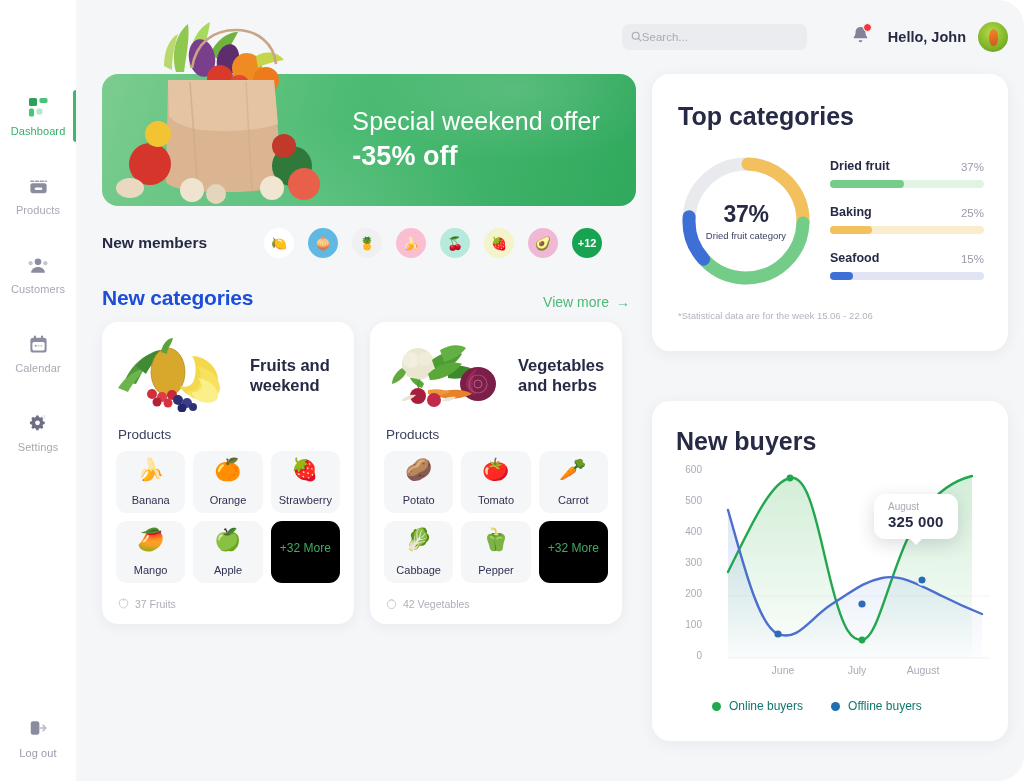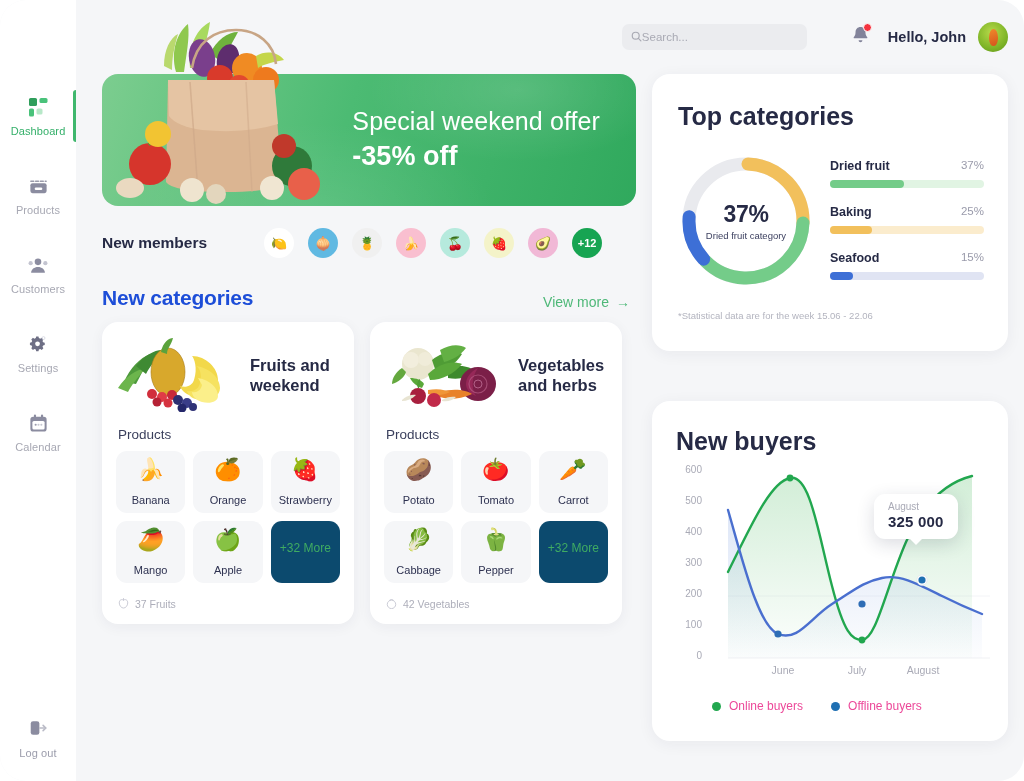--- a/index.html
+++ b/index.html
@@ -167,21 +167,21 @@
     display: flex; flex-direction: column; align-items: center;
     justify-content: flex-end; padding-bottom: 7px; cursor: pointer;
     position: relative;
   }
   .tile .glyph {
     position:absolute; top: 5px; left: 0; right: 0;
     text-align: center; font-size: 22px; line-height: 28px;
   }
   .tile .tname { font-size: 11px; color: #2d3150; }
   .tile.more {
-    background: #0c4a6e; justify-content: center; padding-bottom: 8px;
+    background: #000000; justify-content: center; padding-bottom: 8px;
   }
   .tile.more .tname { color: #3fab62; font-size: 12px; font-weight: 500; }
   .cat-foot {
     display:flex; align-items:center; gap:6px;
     margin-top: 11px; padding-left: 2px; height: 20px;
   }
   .cat-foot-text { font-size: 10.5px; color: #adaeba; }
 
   
   .card {
@@ -196,21 +196,21 @@
   .donut-wrap { position: relative; width: 136px; height: 136px; flex: 0 0 136px; }
   .donut-center {
     position: absolute; inset: 0; display: flex; flex-direction: column;
     align-items: center; justify-content: center;
   }
   .donut-pct { font-size: 23px; font-weight: 700; color: #262a45; letter-spacing: -.3px; }
   .donut-sub { font-size: 9.5px; color: #3d4160; margin-top: 2px; }
   .legend-list { flex: 1; padding-top: 6px; }
   .legend-row { margin-bottom: 17px; }
   .legend-row:last-child { margin-bottom: 0; }
-  .legend-head { display: flex; justify-content: space-between; align-items: flex-start; margin-bottom: 7px; }
+  .legend-head { display: flex; justify-content: space-between; align-items: flex-end; margin-bottom: 7px; }
   .legend-name { font-size: 12.5px; font-weight: 700; color: #262a45; }
   .legend-val { font-size: 11.5px; color: #9a9bab; }
   .bar-track { height: 8px; border-radius: 5px; width: 100%; }
   .bar-fill { height: 8px; border-radius: 5px; }
   .tc-note { font-size: 9.5px; color: #b3b4bf; margin-top: 21px; }
 
   
   #new-buyers { height: 340px; padding: 26px 22px 18px 24px; position: relative; }
   .chart-area { position: relative; width: 100%; height: 215px; margin-top: 12px; }
   .y-lab { position: absolute; font-size: 10px; color: #a9aab6; text-align: right; width: 26px; }
@@ -223,21 +223,21 @@
   .tooltip::after {
     content:""; position:absolute; bottom:-6px; left: 50%; margin-left: -7px;
     width: 0; height: 0; border-left: 7px solid transparent;
     border-right: 7px solid transparent; border-top: 7px solid #fff;
   }
   .tt-month { font-size: 10px; color: #a9aab6; }
   .tt-val { font-size: 15px; font-weight: 700; color: #262a45; margin-top: 1px; letter-spacing: .2px; }
   .chart-legend { display: flex; gap: 28px; padding-left: 36px; margin-top: 16px; }
   .cl-item { display: flex; align-items: center; gap: 8px; cursor: pointer; }
   .cl-dot { width: 9px; height: 9px; border-radius: 50%; }
-  .cl-text { font-size: 12px; color: #ec4899; }
+  .cl-text { font-size: 12px; color: #0f766e; }
 </style>
 </head>
 <body>
 
 <div id="app">
 
   <aside class="sidebar">
 
     <div class="nav-item active">
       <span class="nav-icon">
@@ -265,46 +265,46 @@
     <div class="nav-item">
       <span class="nav-icon">
         <svg width="22" height="21" viewBox="0 0 24 22">
           <circle cx="12" cy="7" r="3.6" fill="#8b8ca0"></circle>
           <path d="M4.5 19c0-4 3.4-6.4 7.5-6.4S19.5 15 19.5 19z" fill="#8b8ca0"></path>
           <circle cx="4" cy="8.5" r="2.3" fill="#c3c4d0"></circle>
           <circle cx="20" cy="8.5" r="2.3" fill="#c3c4d0"></circle>
         </svg>
       </span>
       <span class="nav-label">Customers</span>
-    </div>
-
-    <div class="nav-item">
-      <span class="nav-icon">
-        <svg width="22" height="22" viewBox="0 0 24 24">
-          <path d="M10 2.6h3.1l.5 2.2 1.9.8 1.9-1.2 2.2 2.2-1.2 1.9.8 1.9 2.2.5v3.1l-2.2.5-.8 1.9 1.2 1.9-2.2 2.2-1.9-1.2-1.9.8-.5 2.2H10l-.5-2.2-1.9-.8-1.9 1.2-2.2-2.2 1.2-1.9-.8-1.9-2.2-.5v-3.1l2.2-.5.8-1.9L3.5 6.6l2.2-2.2 1.9 1.2 1.9-.8z" fill="#6e6f85" transform="scale(.82) translate(2.2,2)"></path>
-          <circle cx="11.5" cy="11.8" r="2.6" fill="#fff"></circle>
-          <circle cx="18" cy="5.5" r="1.6" fill="none" stroke="#d8d9e2" stroke-width="1"></circle>
-        </svg>
-      </span>
-      <span class="nav-label">Settings</span>
     </div>
 
     <div class="nav-item">
       <span class="nav-icon">
         <svg width="21" height="21" viewBox="0 0 22 22">
           <rect x="2.5" y="4" width="17" height="15.5" rx="3" fill="#8b8ca0"></rect>
           <rect x="4.6" y="8.4" width="12.8" height="9" rx="1.6" fill="#fff"></rect>
           <rect x="6.2" y="1.6" width="2.2" height="4.4" rx="1.1" fill="#8b8ca0"></rect>
           <rect x="13.6" y="1.6" width="2.2" height="4.4" rx="1.1" fill="#8b8ca0"></rect>
           <circle cx="8" cy="12.3" r="1.1" fill="#9a9bab"></circle>
           <circle cx="11" cy="12.3" r="1.1" fill="#c6c7d2"></circle>
           <circle cx="14" cy="12.3" r="1.1" fill="#c6c7d2"></circle>
         </svg>
       </span>
       <span class="nav-label">Calendar</span>
+    </div>
+
+    <div class="nav-item">
+      <span class="nav-icon">
+        <svg width="22" height="22" viewBox="0 0 24 24">
+          <path d="M10 2.6h3.1l.5 2.2 1.9.8 1.9-1.2 2.2 2.2-1.2 1.9.8 1.9 2.2.5v3.1l-2.2.5-.8 1.9 1.2 1.9-2.2 2.2-1.9-1.2-1.9.8-.5 2.2H10l-.5-2.2-1.9-.8-1.9 1.2-2.2-2.2 1.2-1.9-.8-1.9-2.2-.5v-3.1l2.2-.5.8-1.9L3.5 6.6l2.2-2.2 1.9 1.2 1.9-.8z" fill="#6e6f85" transform="scale(.82) translate(2.2,2)"></path>
+          <circle cx="11.5" cy="11.8" r="2.6" fill="#fff"></circle>
+          <circle cx="18" cy="5.5" r="1.6" fill="none" stroke="#d8d9e2" stroke-width="1"></circle>
+        </svg>
+      </span>
+      <span class="nav-label">Settings</span>
     </div>
 
     <div class="logout">
       <span class="nav-icon">
         <svg width="22" height="20" viewBox="0 0 24 22">
           <rect x="4" y="3.5" width="9.5" height="15" rx="2.6" fill="#8b8ca0"></rect>
           <path d="M14 11h6.4" stroke="#b9bac6" stroke-width="1.7" stroke-linecap="round"></path>
           <path d="M17.6 8.1 20.6 11l-3 2.9" fill="none" stroke="#b9bac6" stroke-width="1.7" stroke-linecap="round" stroke-linejoin="round"></path>
         </svg>
       </span>

